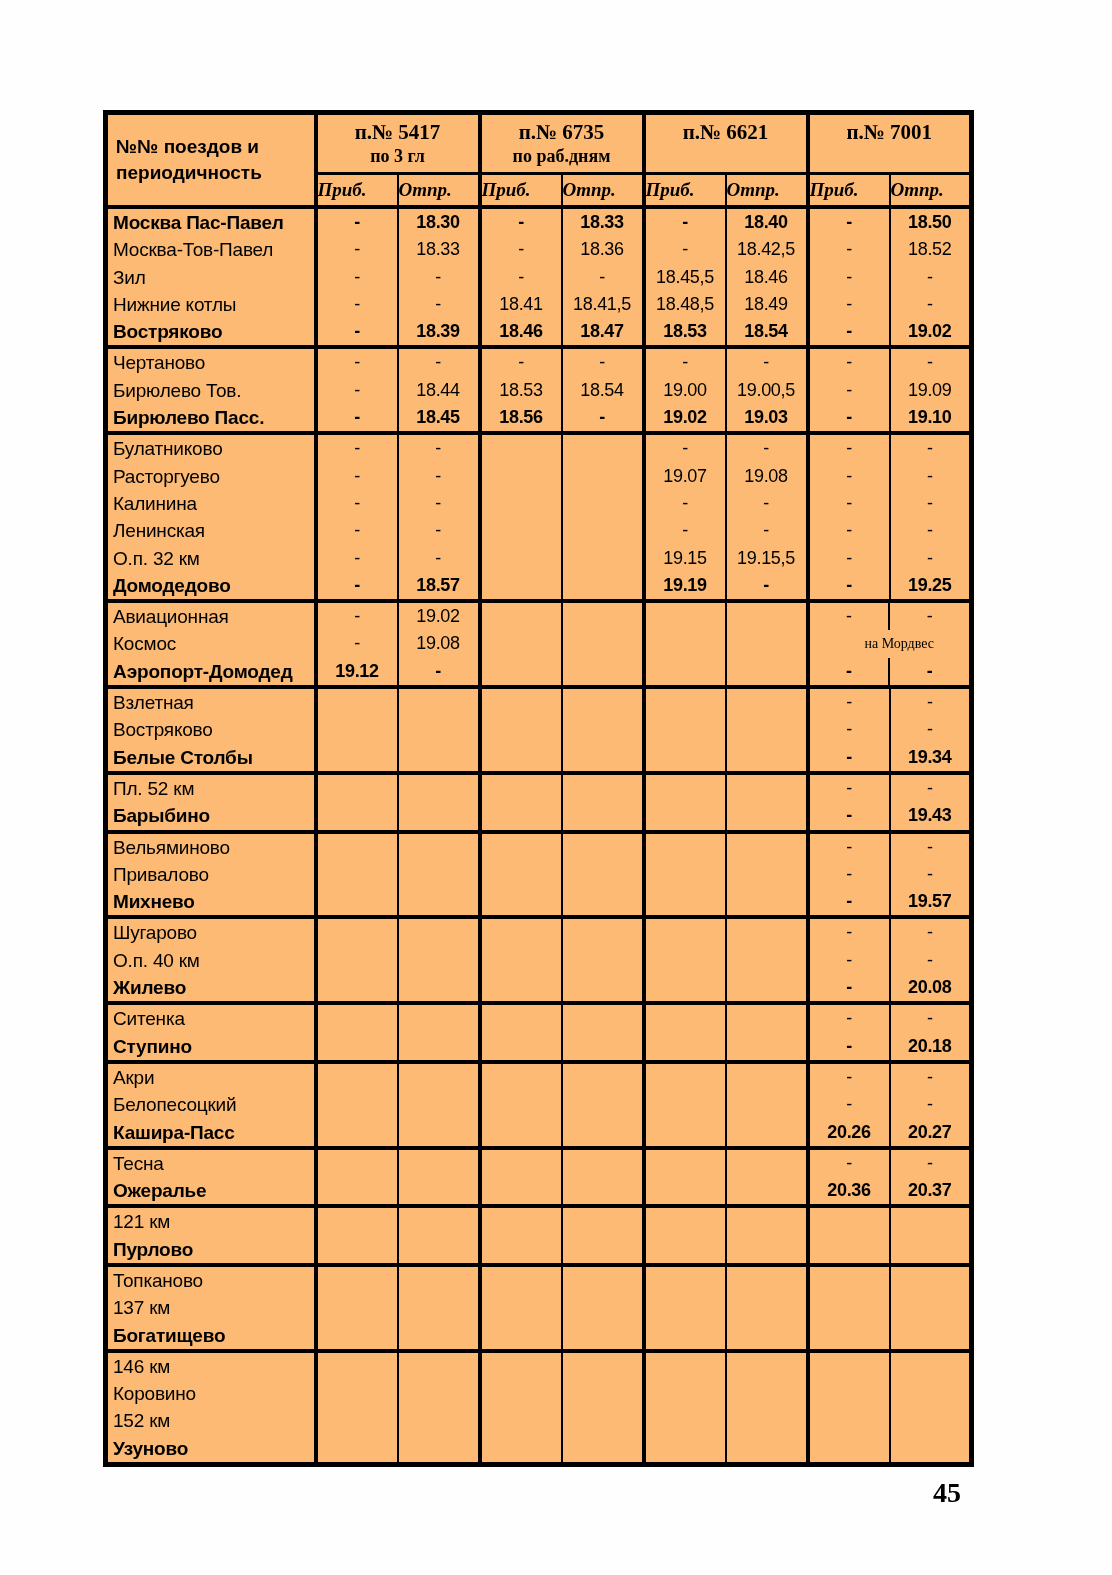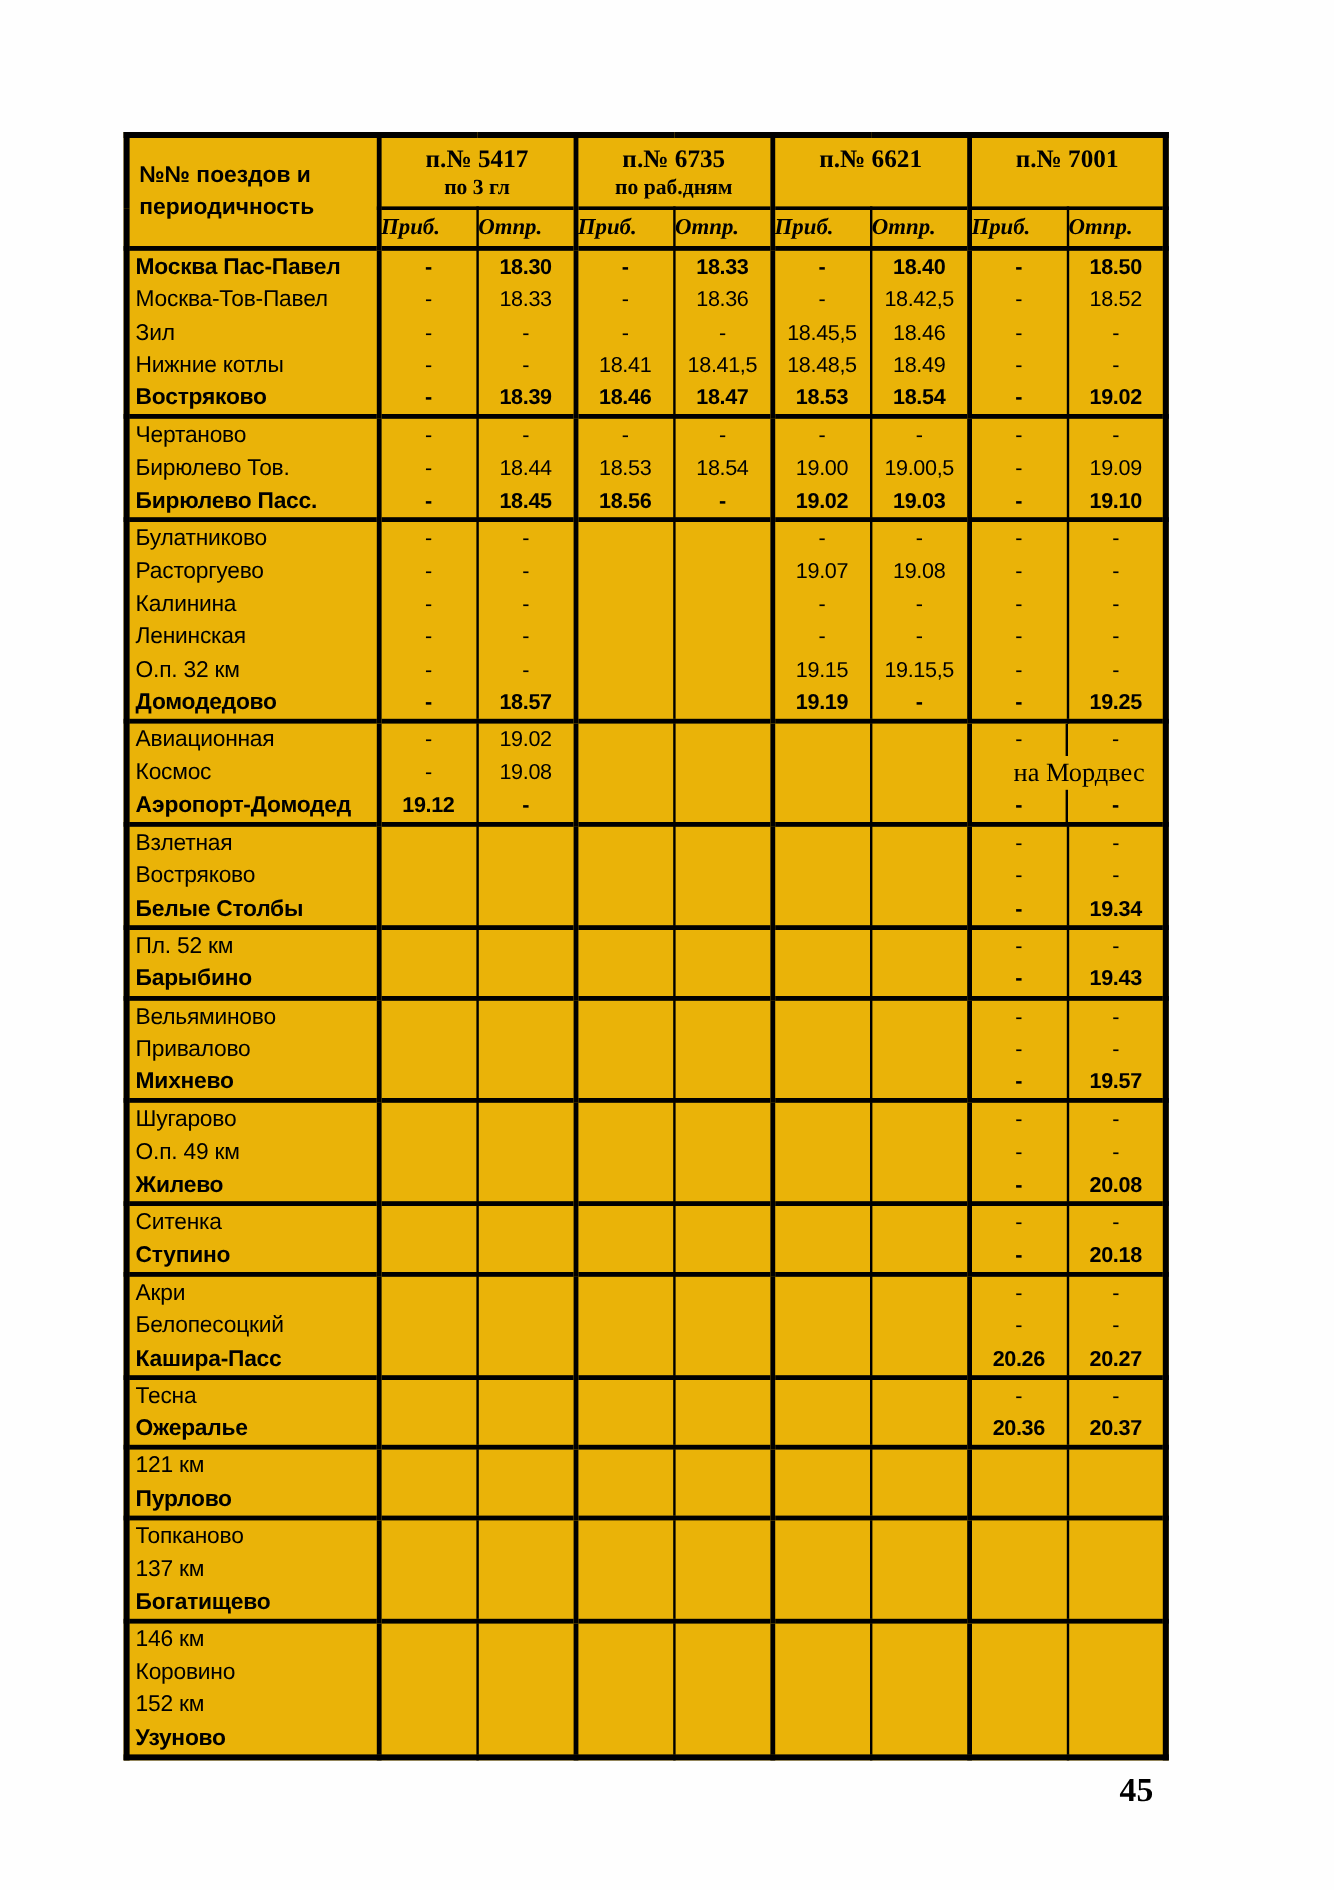--- a/index.html
+++ b/index.html
@@ -3,21 +3,21 @@
 <meta charset="utf-8">
 <style>
   html,body{margin:0;padding:0;background:#ffffff;}
   .page{
     position:relative;width:1112px;height:1575px;background:#fefefe;
     font-family:"Liberation Sans",sans-serif;color:#000;overflow:hidden;
   }
   table.timetable{
     position:absolute;left:103px;top:110px;
     border-collapse:collapse;table-layout:fixed;
-    border:5px solid #000;background:#eab308;
+    border:5px solid #000;background:#fdba74;
   }
   th,td{padding:0;margin:0;vertical-align:top;}
   thead th{vertical-align:middle;font-weight:bold;}
   .corner{
     text-align:left;padding-left:8px;font-size:19px;line-height:1.35;
     border-right:4px solid #000;font-family:"Liberation Sans",sans-serif;
   }
   .train-head{
     height:57px;border-bottom:3px solid #000;text-align:center;
     font-family:"Liberation Serif",serif;
@@ -36,21 +36,21 @@
   .station-line{
     text-align:left;padding-left:5px;font-size:19px;
     white-space:nowrap;letter-spacing:-0.2px;
   }
   .time-line{text-align:center;font-size:18px;letter-spacing:-0.3px;}
   .bold{font-weight:bold;}
   .split-line{display:flex;}
   .split-line .half{flex:1;text-align:center;font-size:18px;letter-spacing:-0.3px;}
   .split-line .half.right{border-left:2px solid #000;}
   .note-line{
-    font-family:"Liberation Serif",serif;font-size:22px;text-align:center;padding-left:20px;
+    font-family:"Liberation Serif",serif;font-size:14px;text-align:center;padding-left:20px;
   }
   .pagenum{
     position:absolute;left:933px;top:1477px;
     font-family:"Liberation Serif",serif;font-weight:bold;font-size:28px;text-align:center;
   }
 </style>
 </head>
 <body>
 
 <div class="page">
@@ -464,21 +464,21 @@
           </td>
           <td class="v-minor">
             <div class="line time-line">-</div>
             <div class="line time-line">-</div>
             <div class="line time-line bold">19.57</div>
           </td>
         </tr>
         <tr>
           <td class="station-cell">
             <div class="line station-line">Шугарово</div>
-            <div class="line station-line">О.п. 49 км</div>
+            <div class="line station-line">О.п. 40 км</div>
             <div class="line station-line bold">Жилево</div>
           </td>
           <td class="v-major">
             <div class="line time-line"></div>
             <div class="line time-line"></div>
             <div class="line time-line bold"></div>
           </td>
           <td class="v-minor">
             <div class="line time-line"></div>
             <div class="line time-line"></div>

